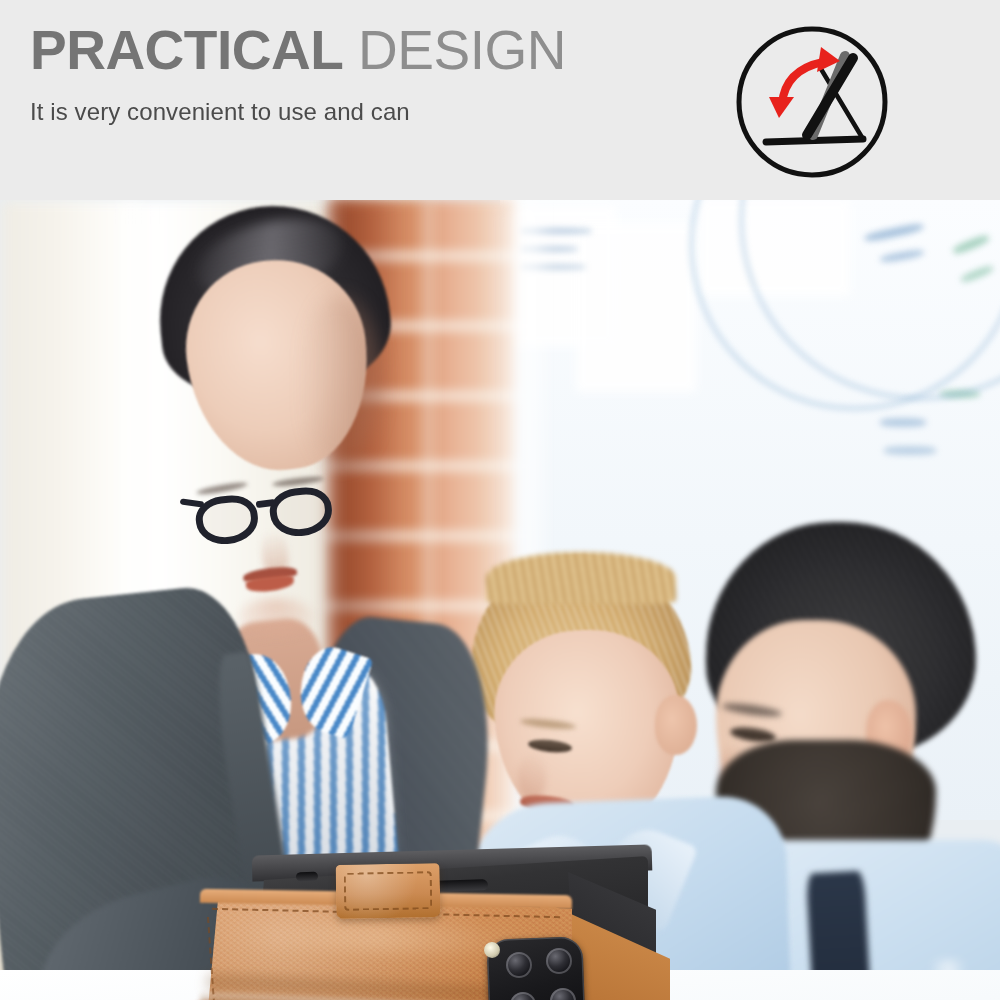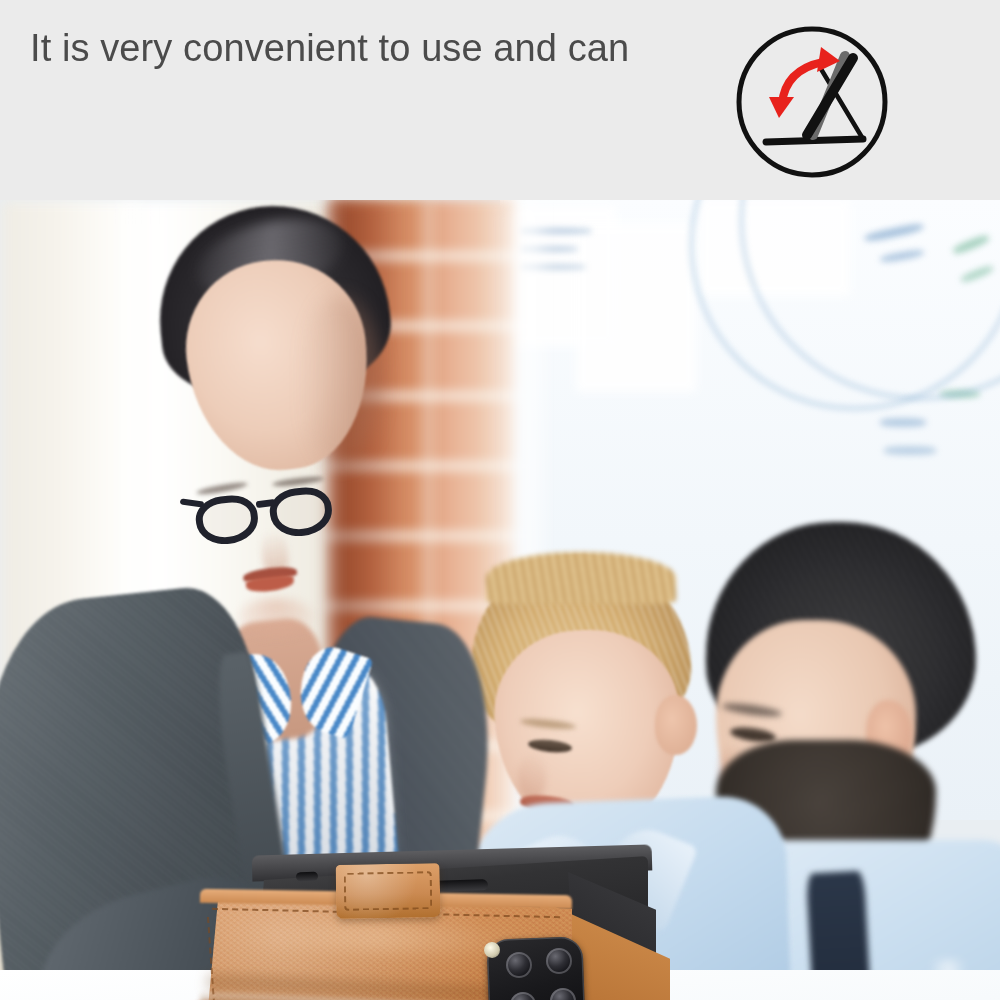--- a/index.html
+++ b/index.html
@@ -19,21 +19,21 @@
   }
   #header-text { position:absolute; left:30px; top:18px; width:660px; }
   #title {
     font-size:55px; line-height:64px; letter-spacing:-0.5px;
     white-space:nowrap;
   }
   #title .t-strong { font-weight:bold; color:#757575; }
   #title .t-light  { font-weight:normal; color:#8e8e8e; }
   #subtitle {
     margin-top:10px;
-    font-size:38px; line-height:40px; font-weight:300;
+    font-size:24px; line-height:40px; font-weight:300;
     color:#4b4b4b; letter-spacing:0.1px;
   }
   #subtitle .sub-line { display:block; white-space:nowrap; }
 
   
   #badge {
     position:absolute; left:735px; top:25px;
     width:154px; height:154px;
   }
   #badge svg { display:block; width:154px; height:154px; }
@@ -542,20 +542,23 @@
   }
 </style>
 </head>
 <body>
 
 <div id="page">
 
   <div id="header">
 
     <div id="header-text">
+      <div id="title">
+        <span class="t-strong">PRACTICAL</span><span class="t-light"> DESIGN</span>
+      </div>
       <div id="subtitle">
         <span class="sub-line">It is very convenient to use and can</span>
       </div>
     </div>
 
     <div id="badge">
       <svg viewBox="0 0 154 154" xmlns="http://www.w3.org/2000/svg">
         <circle cx="77" cy="77" r="73" fill="none" stroke="#111111" stroke-width="5"></circle>
 
         <path d="M31 117 L128 114" stroke="#111111" stroke-width="7" stroke-linecap="round" fill="none"></path>

